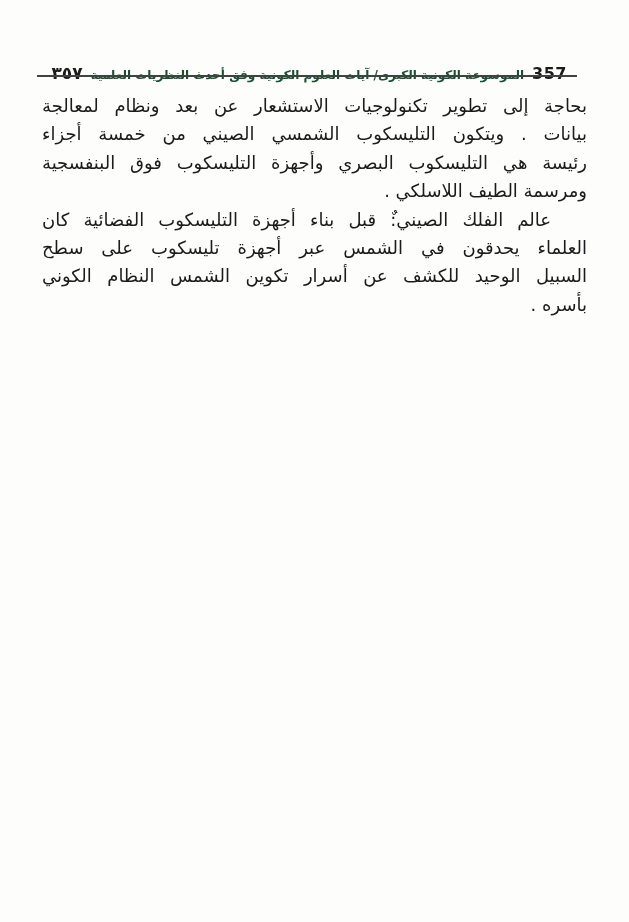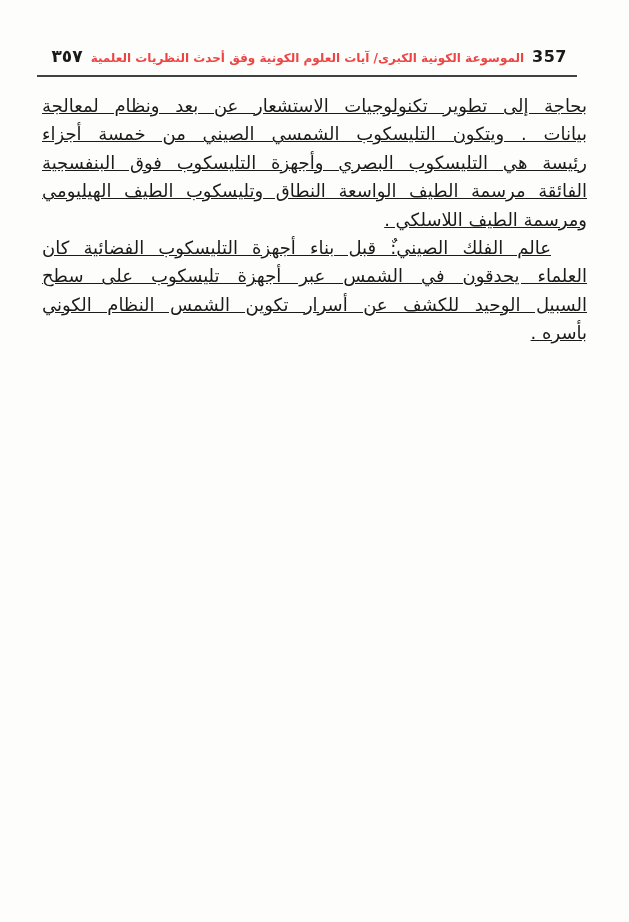--- a/index.html
+++ b/index.html
@@ -28,30 +28,31 @@
     display: flex;
     justify-content: space-between;
     align-items: baseline;
     direction: rtl;
   }
   .pagenum {
     font-weight: bold;
     font-size: 16px;
     letter-spacing: 0.5px;
     white-space: nowrap;
+    margin-top: 17px;
   }
   .pagenum.arabic {
     font-size: 17px;
   }
   .running-title {
     font-weight: bold;
     font-size: 12px;
     white-space: nowrap;
     padding: 0 8px;
-    color: #ef4444;
+    color: #14532d;
   }
   .rule {
     position: absolute;
     top: 75px;
     right: 52px;
     left: 37px;
     height: 0;
     border-top: 2px solid #414141;
   }
   
@@ -63,21 +64,20 @@
     direction: rtl;
   }
   .line {
     height: 28.4px;
     line-height: 28.4px;
     font-size: 18px;
     text-align: justify;
     text-align-last: justify;
     white-space: nowrap;
     color: #1b1b1b;
-    text-decoration: underline;
   }
   .line.para-end {
     text-align-last: right;
   }
   .line.indent {
     padding-right: 36px;
   }
 </style>
 </head>
 <body>
@@ -90,21 +90,20 @@
     <span class="pagenum arabic">٣٥٧</span>
   </div>
 
   <div class="rule"></div>
 
   <div class="body-text">
 
     <div class="line">بحاجة إلى تطوير تكنولوجيات الاستشعار عن بعد ونظام لمعالجة</div>
     <div class="line">بيانات . ويتكون التليسكوب الشمسي الصيني من خمسة أجزاء</div>
     <div class="line">رئيسة هي التليسكوب البصري وأجهزة التليسكوب فوق البنفسجية</div>
-    <div class="line">الفائقة مرسمة الطيف الواسعة النطاق وتليسكوب الطيف الهيليومي</div>
     <div class="line para-end">ومرسمة الطيف اللاسلكي .</div>
 
     <div class="line indent">عالم الفلك الصيني:ٌ قبل بناء أجهزة التليسكوب الفضائية كان</div>
     <div class="line">العلماء يحدقون في الشمس عبر أجهزة تليسكوب على سطح</div>
     <div class="line">السبيل الوحيد للكشف عن أسرار تكوين الشمس النظام الكوني</div>
     <div class="line para-end">بأسره .</div>
   </div>
 
 </div>
 

